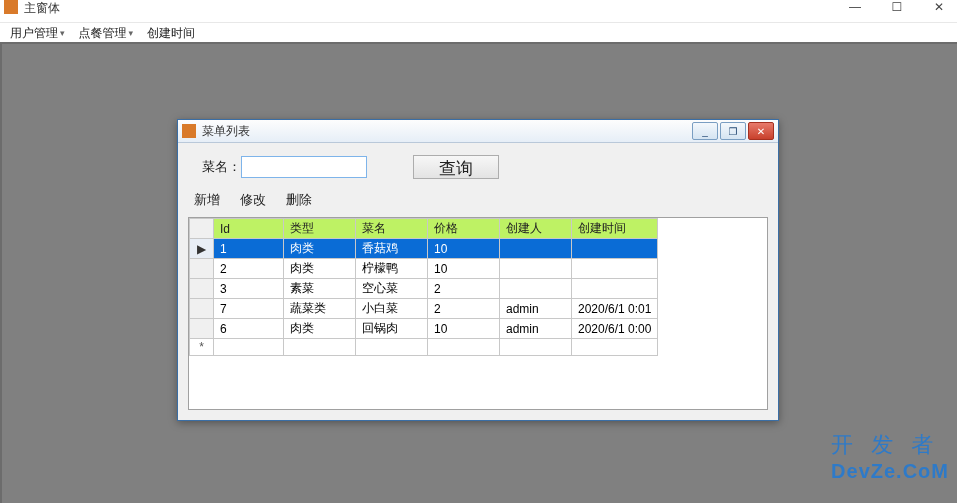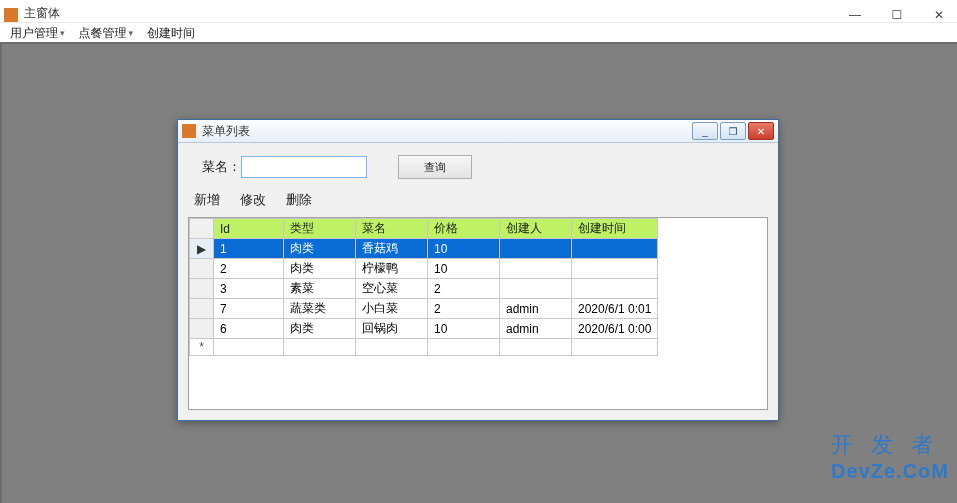--- a/index.html
+++ b/index.html
@@ -1,37 +1,37 @@
 <!DOCTYPE html>
 <html><head>
 <meta charset="utf-8">
 <style>
 html,body{margin:0;padding:0;font-family:"Microsoft YaHei","SimSun",Arial,sans-serif;font-size:12px;background:#fff;overflow:hidden}
 .main-window{width:957px;height:503px;position:relative;background:#fff;box-sizing:border-box}
-.titlebar{height:22px;background:#fff;display:flex;align-items:flex-end;padding:0 4px;border-bottom:1px solid #e8e8e8}
+.titlebar{height:22px;background:#fff;display:flex;align-items:flex-start;padding:0 4px;border-bottom:1px solid #e8e8e8}
 .titlebar .app-icon{width:14px;height:14px;background:#d97a2a;margin-right:6px;display:inline-block}
 .titlebar .title{flex:1;font-size:12px;color:#333}
 .win-controls{display:flex;gap:14px;color:#444;font-size:12px}
 .win-controls span{cursor:default;width:28px;text-align:center}
 .menubar{height:20px;background:#fff;display:flex;align-items:center;padding:0 6px;gap:6px;border-bottom:1px solid #e0e0e0;font-size:12px;color:#222}
 .menubar .menu-item{padding:17px 4px;cursor:default;display:flex;align-items:center;gap:2px}
 .menubar .caret{font-size:9px;color:#666}
 .mdi-area{position:absolute;top:42px;left:0;right:0;bottom:0;background:#808080;border-top:2px solid #6c6c6c;border-left:2px solid #6c6c6c}
 .child-window{position:absolute;left:175px;top:75px;width:600px;height:300px;background:#f0f0f0;border:1px solid #3a6ea5;box-shadow:0 2px 8px rgba(0,0,0,.35);display:flex;flex-direction:column}
 .child-titlebar{height:22px;background:linear-gradient(#fdfdfd,#e6eef7);border-bottom:1px solid #b9c8d9;display:flex;align-items:center;padding:0 4px}
 .child-titlebar .app-icon{width:14px;height:14px;background:#d97a2a;margin-right:6px}
 .child-titlebar .title{flex:1;font-size:12px;color:#333}
 .child-controls{display:flex}
 .child-controls .btn{width:24px;height:16px;margin-left:2px;border:1px solid #7a9ec2;background:linear-gradient(#f4f8fc,#d5e4f2);font-size:10px;display:flex;align-items:center;justify-content:center;color:#2a4e78;border-radius:2px}
 .child-controls .btn.close{background:linear-gradient(#e87a6a,#c8402c);border-color:#a53020;color:#fff}
 .child-body{flex:1;background:#f0f0f0;padding:8px 10px 10px;display:flex;flex-direction:column;gap:6px;overflow:hidden}
 .search-row{display:flex;align-items:center;gap:0;padding:4px 14px}
 .search-row label{font-size:13px;color:#222}
 .search-row input{width:116px;height:20px;border:1px solid #7eb4ea;padding:0 4px;font-size:12px;background:#fff}
-.search-row button{width:74px;height:24px;border:1px solid #adadad;background:linear-gradient(#f7f7f7,#e3e3e3);font-size:11px;color:#222;cursor:default;margin-left:31px}
+.search-row button{width:86px;height:24px;border:1px solid #adadad;background:linear-gradient(#f7f7f7,#e3e3e3);font-size:17px;color:#222;cursor:default;margin-left:46px}
 .toolbar-row{display:flex;gap:20px;padding:2px 6px;font-size:13px;color:#222}
 .toolbar-row span{cursor:default}
 .grid-wrap{flex:1;background:#fff;border:1px solid #a0a0a0;overflow:auto;position:relative}
 table{border-collapse:collapse;width:auto;font-size:12px}
 th,td{border:1px solid #c8c8c8;padding:1px 6px;text-align:left;height:16px;box-sizing:border-box;white-space:nowrap}
 th{background:#bef264;font-weight:normal;color:#222}
 th.rowhead,td.rowhead{width:24px;background:#f0f0f0;text-align:center;color:#555}
 col.c-row{width:24px}col.c-id{width:70px}col.c-type{width:72px}col.c-name{width:72px}col.c-price{width:72px}col.c-creator{width:72px}col.c-time{width:76px}
 tbody tr.selected td{background:#0a6cd6;color:#fff}
 tbody tr.selected td.rowhead{background:#e8eef6;color:#333}

